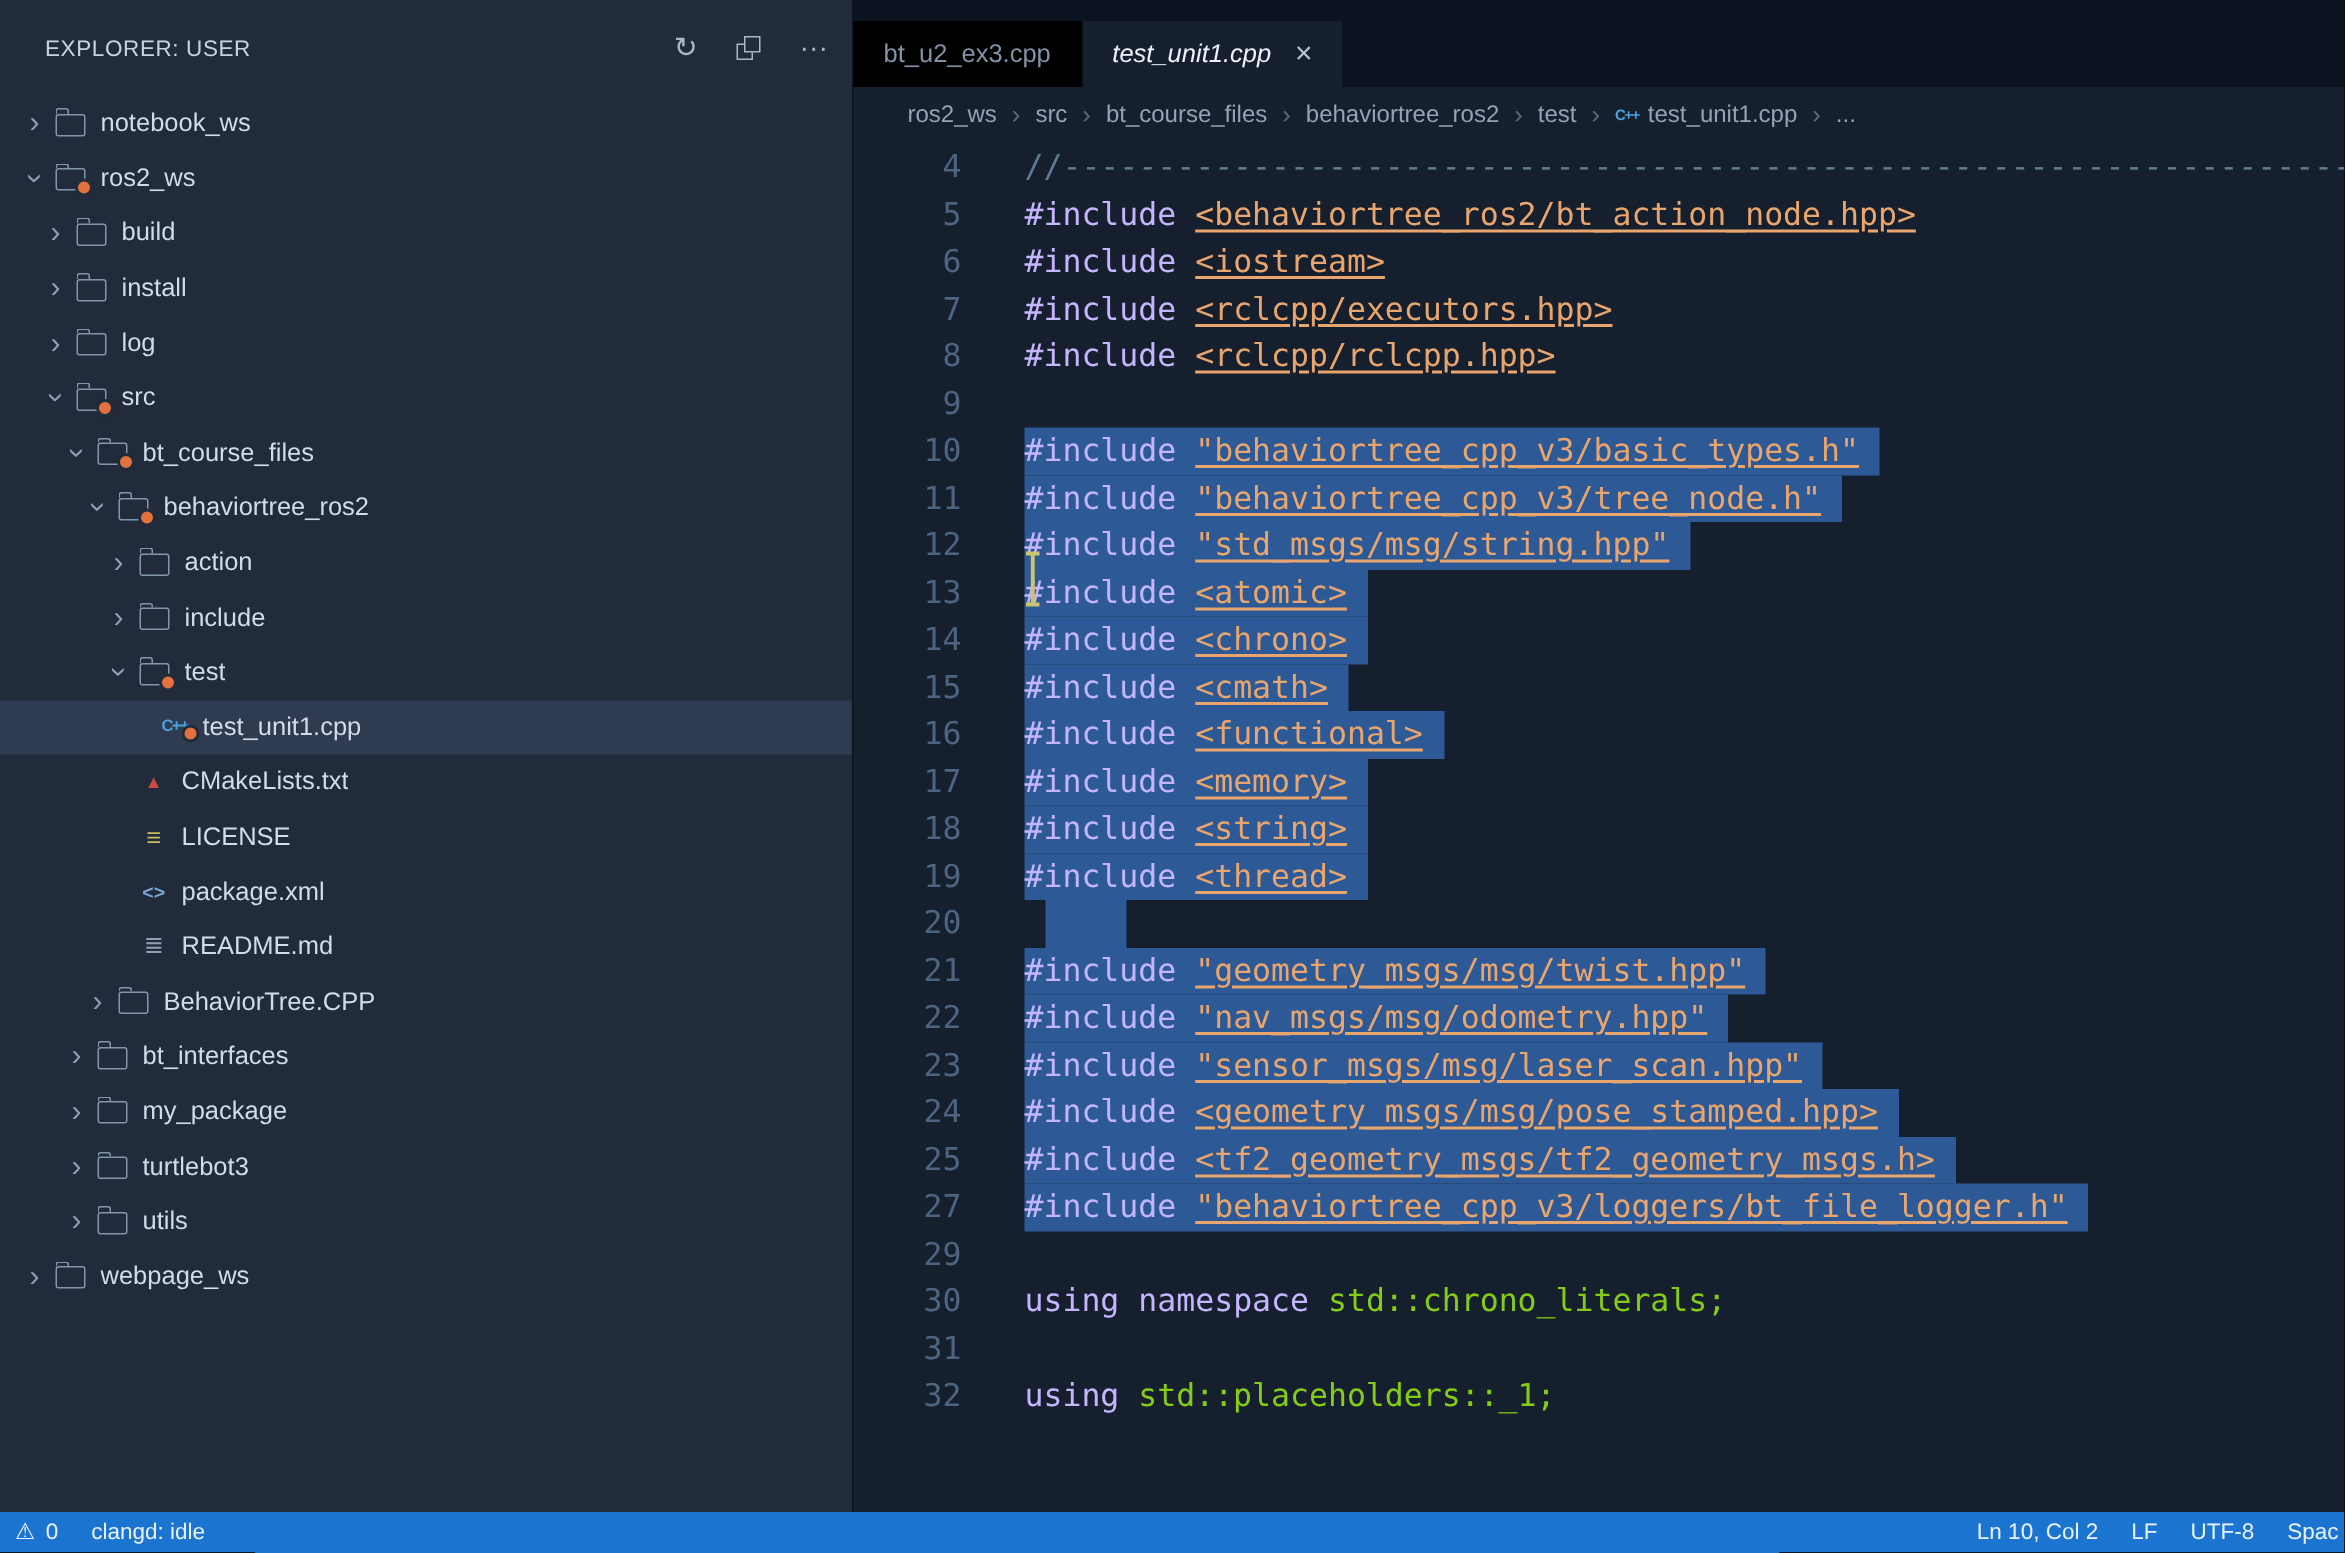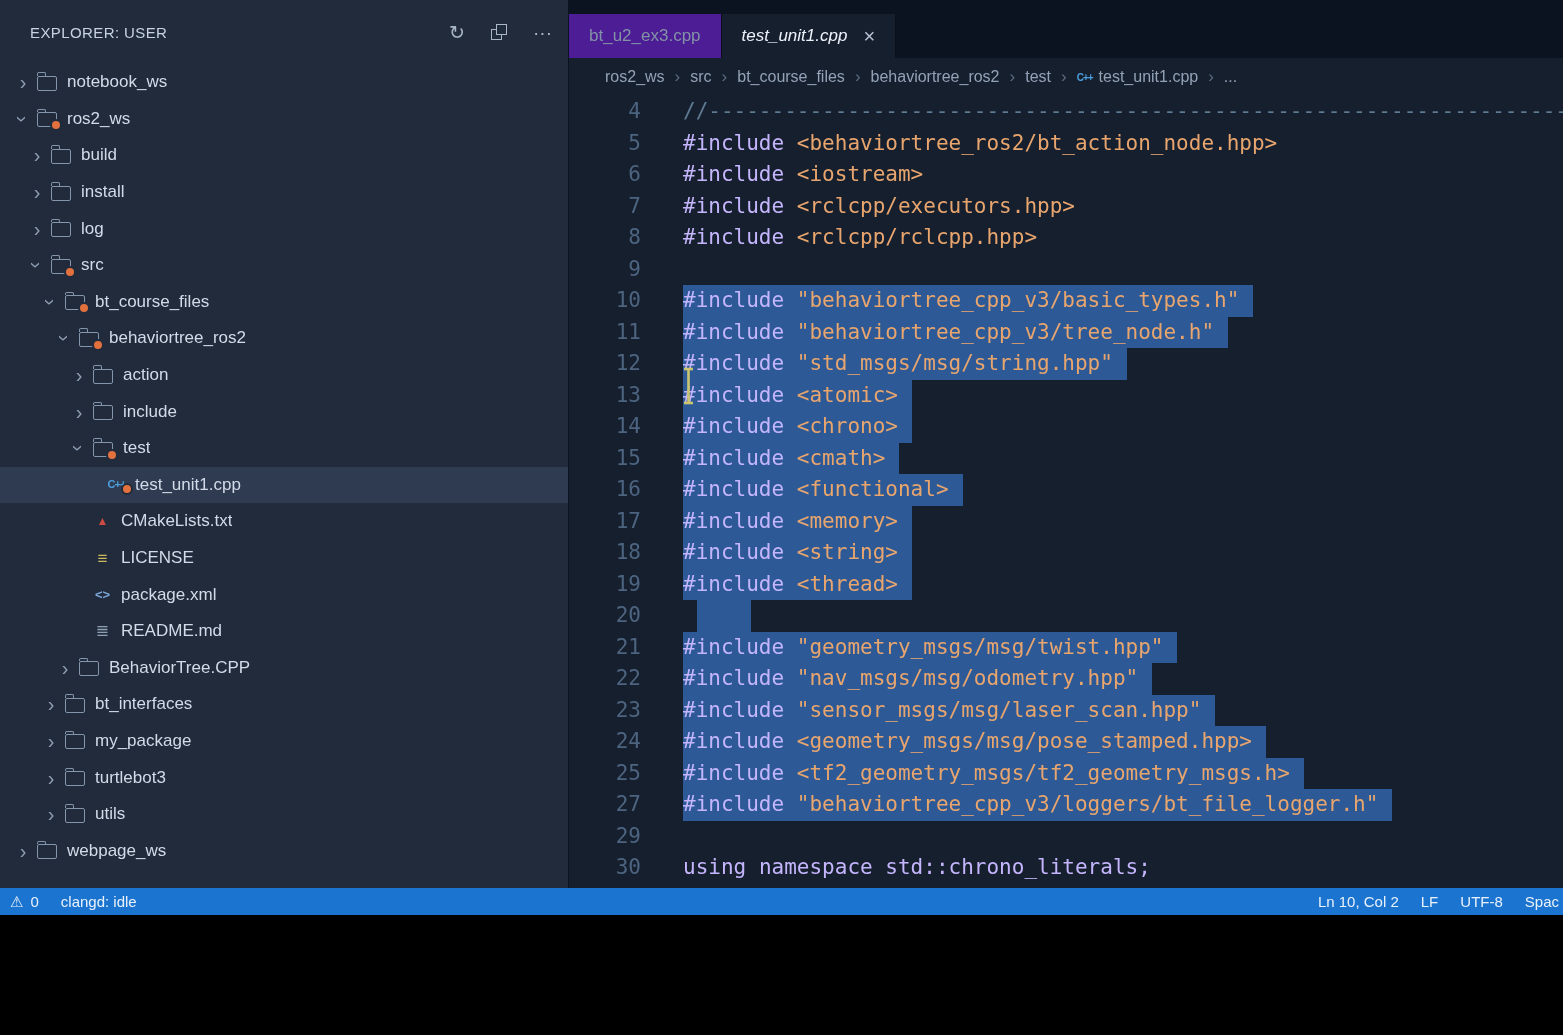--- a/index.html
+++ b/index.html
@@ -1,16 +1,16 @@
 <!DOCTYPE html>
 <html><head>
 <meta charset="utf-8">
 <style>
   html,body{margin:0;padding:0;background:#000;}
-  .app{position:relative;width:1563px;height:915px;overflow:hidden;
+  .app{position:relative;width:1563px;height:1035px;overflow:hidden;
        font-family:"Liberation Sans",sans-serif;
        --editor-bg:#161f2e;--sidebar-bg:#212b3b;--tabbar-bg:#0c1320;
        --sel:#2d5a96;--status:#1b74cf;--dot:#e2713d;
        background:var(--editor-bg);}
   
   .sidebar{position:absolute;left:0;top:0;width:568px;height:1008px;background:var(--sidebar-bg);overflow:hidden;}
   .sb-head{display:flex;align-items:center;height:64px;padding:0 16px 0 30px;box-sizing:border-box;}
   .sb-title{flex:1;font-size:15px;letter-spacing:.4px;color:#c7d3e2;white-space:nowrap;}
   .hicon{color:#aab7c7;font-size:19px;margin-left:26px;cursor:pointer;line-height:1;}
   .hicon.collapse{position:relative;width:16px;height:16px;}
@@ -27,36 +27,36 @@
   .ticon.cpp{color:#4da0dd;font-size:11px;font-weight:bold;letter-spacing:-1px;}
   .ticon.cmake{color:#cc4a41;font-size:12px;}
   .ticon.license{color:#cbb95e;font-size:17px;}
   .ticon.xml{color:#7aa6d8;font-size:13px;font-weight:bold;}
   .ticon.md{color:#8fa0b5;font-size:16px;}
   .dot{position:absolute;right:-6px;bottom:-5px;width:8px;height:8px;border-radius:50%;background:var(--dot);border:2px solid var(--sidebar-bg);}
   .tlabel{overflow:hidden;}
   
   .main{position:absolute;left:568px;top:0;width:995px;height:1008px;background:var(--editor-bg);border-left:1px solid #0c1320;box-sizing:border-box;}
   .tabbar{height:58px;background:var(--tabbar-bg);display:flex;align-items:flex-end;box-sizing:border-box;}
-  .tab{height:44px;display:flex;align-items:center;padding:0 20px;background:#4c1d95;color:#8392a7;font-size:17px;border-right:1px solid #0a0f1a;cursor:pointer;white-space:nowrap;}
+  .tab{height:44px;display:flex;align-items:center;padding:0 20px;background:#000000;color:#8392a7;font-size:17px;border-right:1px solid #0a0f1a;cursor:pointer;white-space:nowrap;}
   .tab.active{background:var(--editor-bg);color:#edf2fa;font-style:italic;}
   .tab-close{margin-left:16px;font-size:20px;color:#b9c4d4;font-style:normal;cursor:pointer;}
   .breadcrumb{height:38px;display:flex;align-items:center;padding-left:36px;font-size:16px;color:#93a2b6;background:var(--editor-bg);white-space:nowrap;}
   .bsep{margin:0 10px;color:#5c6c82;font-size:17px;}
   .bitem{display:flex;align-items:center;cursor:pointer;}
   .bicon{color:#4da0dd;font-weight:bold;font-size:10px;margin-right:6px;letter-spacing:-1px;}
   .code{position:relative;font-family:"DejaVu Sans Mono",monospace;font-size:21px;overflow:hidden;height:914px;}
   .cl{display:flex;height:31.5px;line-height:31.5px;}
   .ln{flex:none;width:72px;text-align:right;color:#4d6480;}
   .lc{margin-left:42px;white-space:pre;}
   .lc.sel{background:var(--sel);padding-right:14px;}
   .lc.selempty{background:var(--sel);margin-left:56px;width:54px;}
   .k{color:#c4b5fd;}
-  .s{color:#e8a56e;text-underline-offset:3px;}
-  .p{color:#c4b5fd;text-align:right;}
+  .s{color:#e8a56e;text-decoration:underline;text-underline-offset:3px;}
+  .p{color:#84cc16;text-align:right;}
   .c{color:#5e7b93;}
   .mouse{position:absolute;left:112px;top:270px;pointer-events:none;}
   
   .statusbar{position:absolute;left:0;bottom:0;width:1563px;height:27px;background:var(--status);color:#e9f2fb;font-size:15px;display:flex;justify-content:space-between;align-items:center;padding:0 4px 0 10px;box-sizing:border-box;overflow:hidden;}
   .sgroup{display:flex;align-items:center;gap:22px;}
   .sitem{display:flex;align-items:center;gap:7px;cursor:pointer;white-space:nowrap;}
   .sicon{font-size:15px;line-height:1;}
 </style>
 </head>
 <body>

